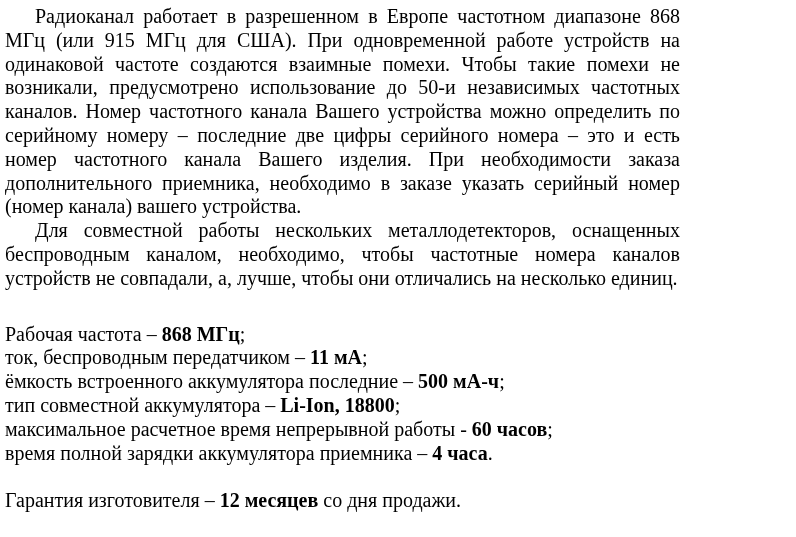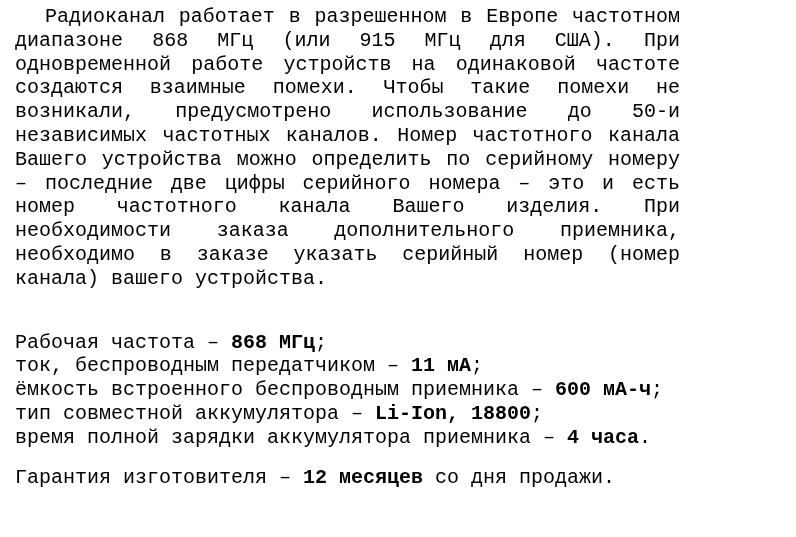--- a/index.html
+++ b/index.html
@@ -11,56 +11,57 @@
     width: 796px;
     height: 537px;
     overflow: hidden;
     font-family: "Liberation Serif", "DejaVu Serif", serif;
     color: #000000;
   }
   .doc {
     box-sizing: border-box;
     width: 690px;
     height: 537px;
-    padding: 5px 10px 0 15px;
+    padding: 5px 10px 0 5px;
     font-size: 20px;
     line-height: 23.8px;
-    font-family: Liberation Mono, monospace;
   }
   .para {
     margin: 0;
     text-align: justify;
     text-indent: 30px;
   }
   .specs {
-    margin-top: 40px;
+    margin-top: 32px;
   }
   .warranty {
-    margin-top: 16px;
+    margin-top: 24px;
   }
   .line {
     white-space: nowrap;
   }
   .val {
     font-weight: bold;
   }
 </style>
 </head>
 <body>
 
 <div class="doc">
 
   <p class="para">Радиоканал работает в разрешенном в Европе частотном диапазоне 868 МГц (или 915 МГц для США). При одновременной работе устройств на одинаковой частоте создаются взаимные помехи. Чтобы такие помехи не возникали, предусмотрено использование до 50-и независимых частотных каналов. Номер частотного канала Вашего устройства можно определить по серийному номеру – последние две цифры серийного номера – это и есть номер частотного канала Вашего изделия. При необходимости заказа дополнительного приемника, необходимо в заказе указать серийный номер (номер канала) вашего устройства.</p>
 
+  <p class="para">Для совместной работы нескольких металлодетекторов, оснащенных беспроводным каналом, необходимо, чтобы частотные номера каналов устройств не совпадали, а, лучше, чтобы они отличались на несколько единиц.</p>
 
   <div class="specs">
     <div class="line"><span>Рабочая частота – </span><span class="val">868 МГц</span><span>;</span></div>
     <div class="line"><span>ток, беспроводным передатчиком – </span><span class="val">11 мА</span><span>;</span></div>
-    <div class="line"><span>ёмкость встроенного беспроводным приемника – </span><span class="val">600 мА-ч</span><span>;</span></div>
+    <div class="line"><span>ёмкость встроенного аккумулятора последние – </span><span class="val">500 мА-ч</span><span>;</span></div>
     <div class="line"><span>тип совместной аккумулятора – </span><span class="val">Li-Ion, 18800</span><span>;</span></div>
+    <div class="line"><span>максимальное расчетное время непрерывной работы - </span><span class="val">60 часов</span><span>;</span></div>
     <div class="line"><span>время полной зарядки аккумулятора приемника – </span><span class="val">4 часа</span><span>.</span></div>
   </div>
 
   <div class="warranty">
     <div class="line"><span>Гарантия изготовителя – </span><span class="val">12 месяцев</span><span> со дня продажи.</span></div>
   </div>
 
 </div>
 
 </body></html>

